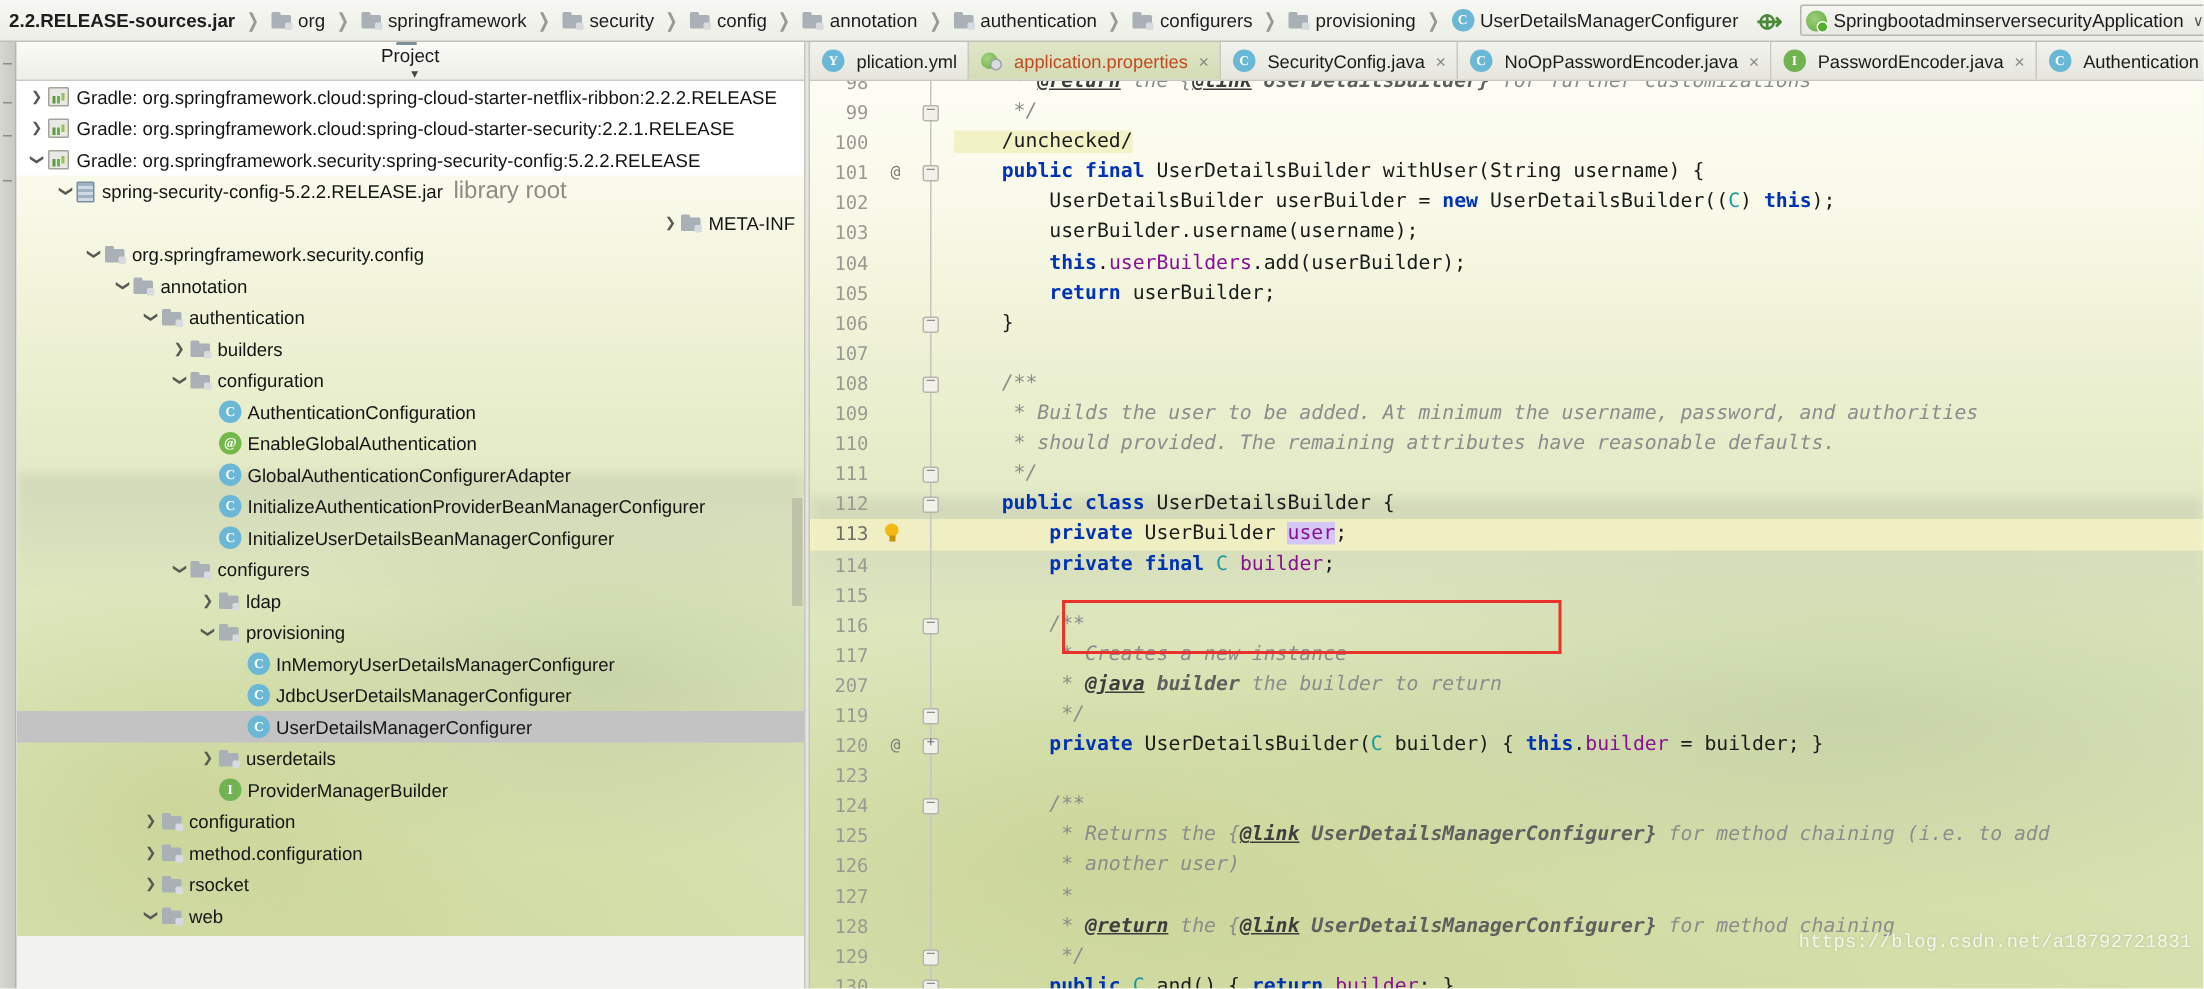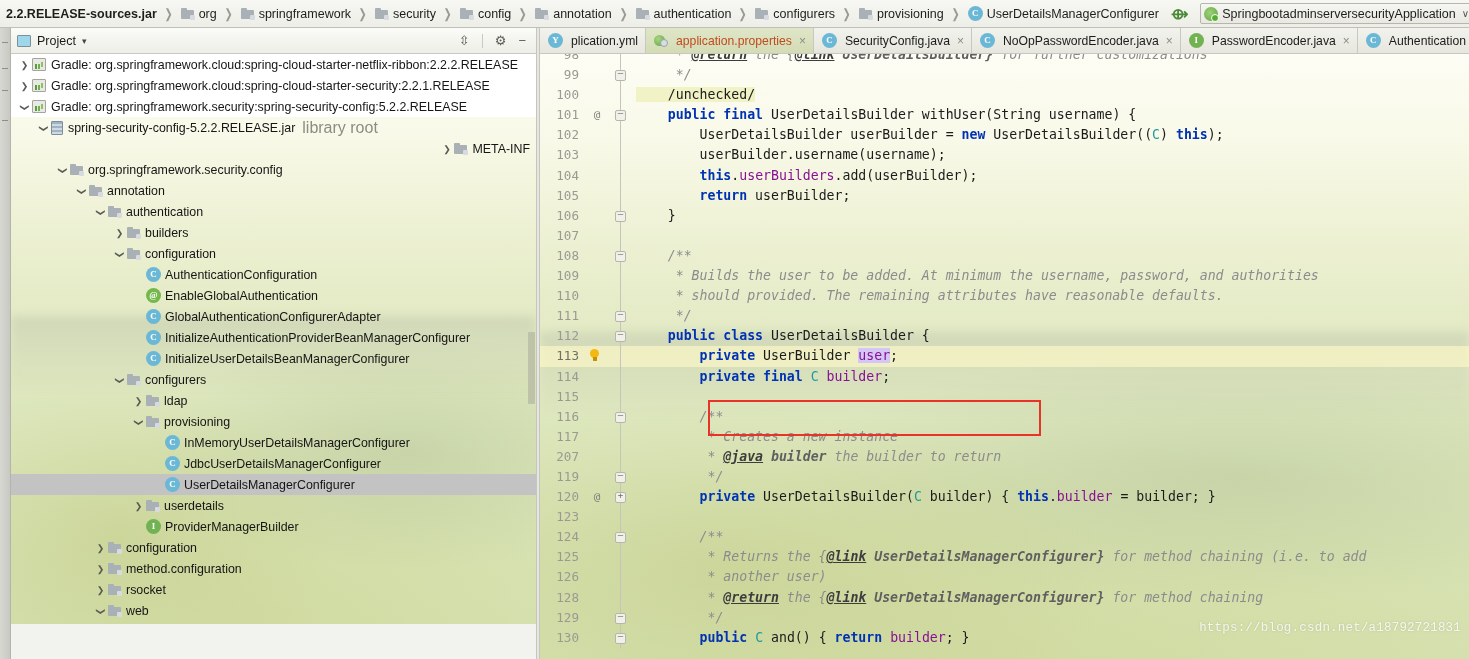--- a/index.html
+++ b/index.html
@@ -105,21 +105,21 @@
   
   .project-panel {
     position:absolute; left:11px; top:28px;
     width:525px; height:631px;
     overflow:hidden;
   }
   .project-header {
     height:26px;
     background: linear-gradient(to bottom,#fbfbf7,#eeeee8);
     border-bottom:1px solid #cacac2;
-    display:flex; align-items:center; padding:0 6px;
+    display:flex; align-items:center; padding:0 6px;flex-direction:column;
   }
   .proj-win-icon {
     width:14px;height:12px;border:1px solid #7d8f97;background:#9fd7ea;
     margin-right:6px; border-radius:1px;
   }
   .proj-title { font-size:12.5px; color:#1b1b1b; }
   .proj-caret { margin-left:6px; font-size:9px; color:#444; }
   .proj-tools { margin-left:auto; display:flex; align-items:center; gap:12px; padding-right:4px;}
   .tool-ico { color:#5c5c57; font-size:13px; line-height:1; cursor:pointer; }
   .tool-sep { width:1px;height:14px;background:#cacac2; }
@@ -664,20 +664,21 @@
           <div class="cline"><span class="lnum">115</span><span class="gutter2"></span><span class="gutter3"><span class="foldline"></span></span><span class="ctext"></span></div>
           <div class="cline"><span class="lnum">116</span><span class="gutter2"></span><span class="gutter3"><span class="foldline"></span><span class="fold minus"></span></span><span class="ctext"><span class="cm">        /**</span></span></div>
           <div class="cline"><span class="lnum">117</span><span class="gutter2"></span><span class="gutter3"><span class="foldline"></span></span><span class="ctext"><span class="cm">         * Creates a new instance</span></span></div>
           <div class="cline"><span class="lnum">207</span><span class="gutter2"></span><span class="gutter3"><span class="foldline"></span></span><span class="ctext"><span class="cm">         * </span><span class="tag">@java</span><span class="cmb"> builder</span><span class="cm"> the builder to return</span></span></div>
           <div class="cline"><span class="lnum">119</span><span class="gutter2"></span><span class="gutter3"><span class="foldline"></span><span class="fold minus"></span></span><span class="ctext"><span class="cm">         */</span></span></div>
           <div class="cline"><span class="lnum">120</span><span class="gutter2">@</span><span class="gutter3"><span class="foldline"></span><span class="fold plus"></span></span><span class="ctext"><span>        </span><span class="k">private</span><span> UserDetailsBuilder(</span><span class="cyan">C</span><span> builder) { </span><span class="k">this</span><span>.</span><span class="fld">builder</span><span> = builder; }</span></span></div>
           <div class="cline"><span class="lnum">123</span><span class="gutter2"></span><span class="gutter3"><span class="foldline"></span></span><span class="ctext"></span></div>
           <div class="cline"><span class="lnum">124</span><span class="gutter2"></span><span class="gutter3"><span class="foldline"></span><span class="fold minus"></span></span><span class="ctext"><span class="cm">        /**</span></span></div>
           <div class="cline"><span class="lnum">125</span><span class="gutter2"></span><span class="gutter3"><span class="foldline"></span></span><span class="ctext"><span class="cm">         * Returns the {</span><span class="tag">@link</span><span class="cmb"> UserDetailsManagerConfigurer}</span><span class="cm"> for method chaining (i.e. to add</span></span></div>
           <div class="cline"><span class="lnum">126</span><span class="gutter2"></span><span class="gutter3"><span class="foldline"></span></span><span class="ctext"><span class="cm">         * another user)</span></span></div>
+          <div class="cline"><span class="lnum">127</span><span class="gutter2"></span><span class="gutter3"><span class="foldline"></span></span><span class="ctext"><span class="cm">         *</span></span></div>
           <div class="cline"><span class="lnum">128</span><span class="gutter2"></span><span class="gutter3"><span class="foldline"></span></span><span class="ctext"><span class="cm">         * </span><span class="tag">@return</span><span class="cm"> the {</span><span class="tag">@link</span><span class="cmb"> UserDetailsManagerConfigurer}</span><span class="cm"> for method chaining</span></span></div>
           <div class="cline"><span class="lnum">129</span><span class="gutter2"></span><span class="gutter3"><span class="foldline"></span><span class="fold minus"></span></span><span class="ctext"><span class="cm">         */</span></span></div>
           <div class="cline"><span class="lnum">130</span><span class="gutter2"></span><span class="gutter3"><span class="foldline"></span><span class="fold minus"></span></span><span class="ctext"><span>        </span><span class="k">public</span><span> </span><span class="cyan">C</span><span> and() { </span><span class="k">return</span><span> </span><span class="fld">builder</span><span>; }</span></span></div>
         </div>
       <div class="redbox"></div>
       <div class="watermark">https://blog.csdn.net/a18792721831</div>
       <div class="editor-vscroll"></div>
     </div>
   </div>
 

